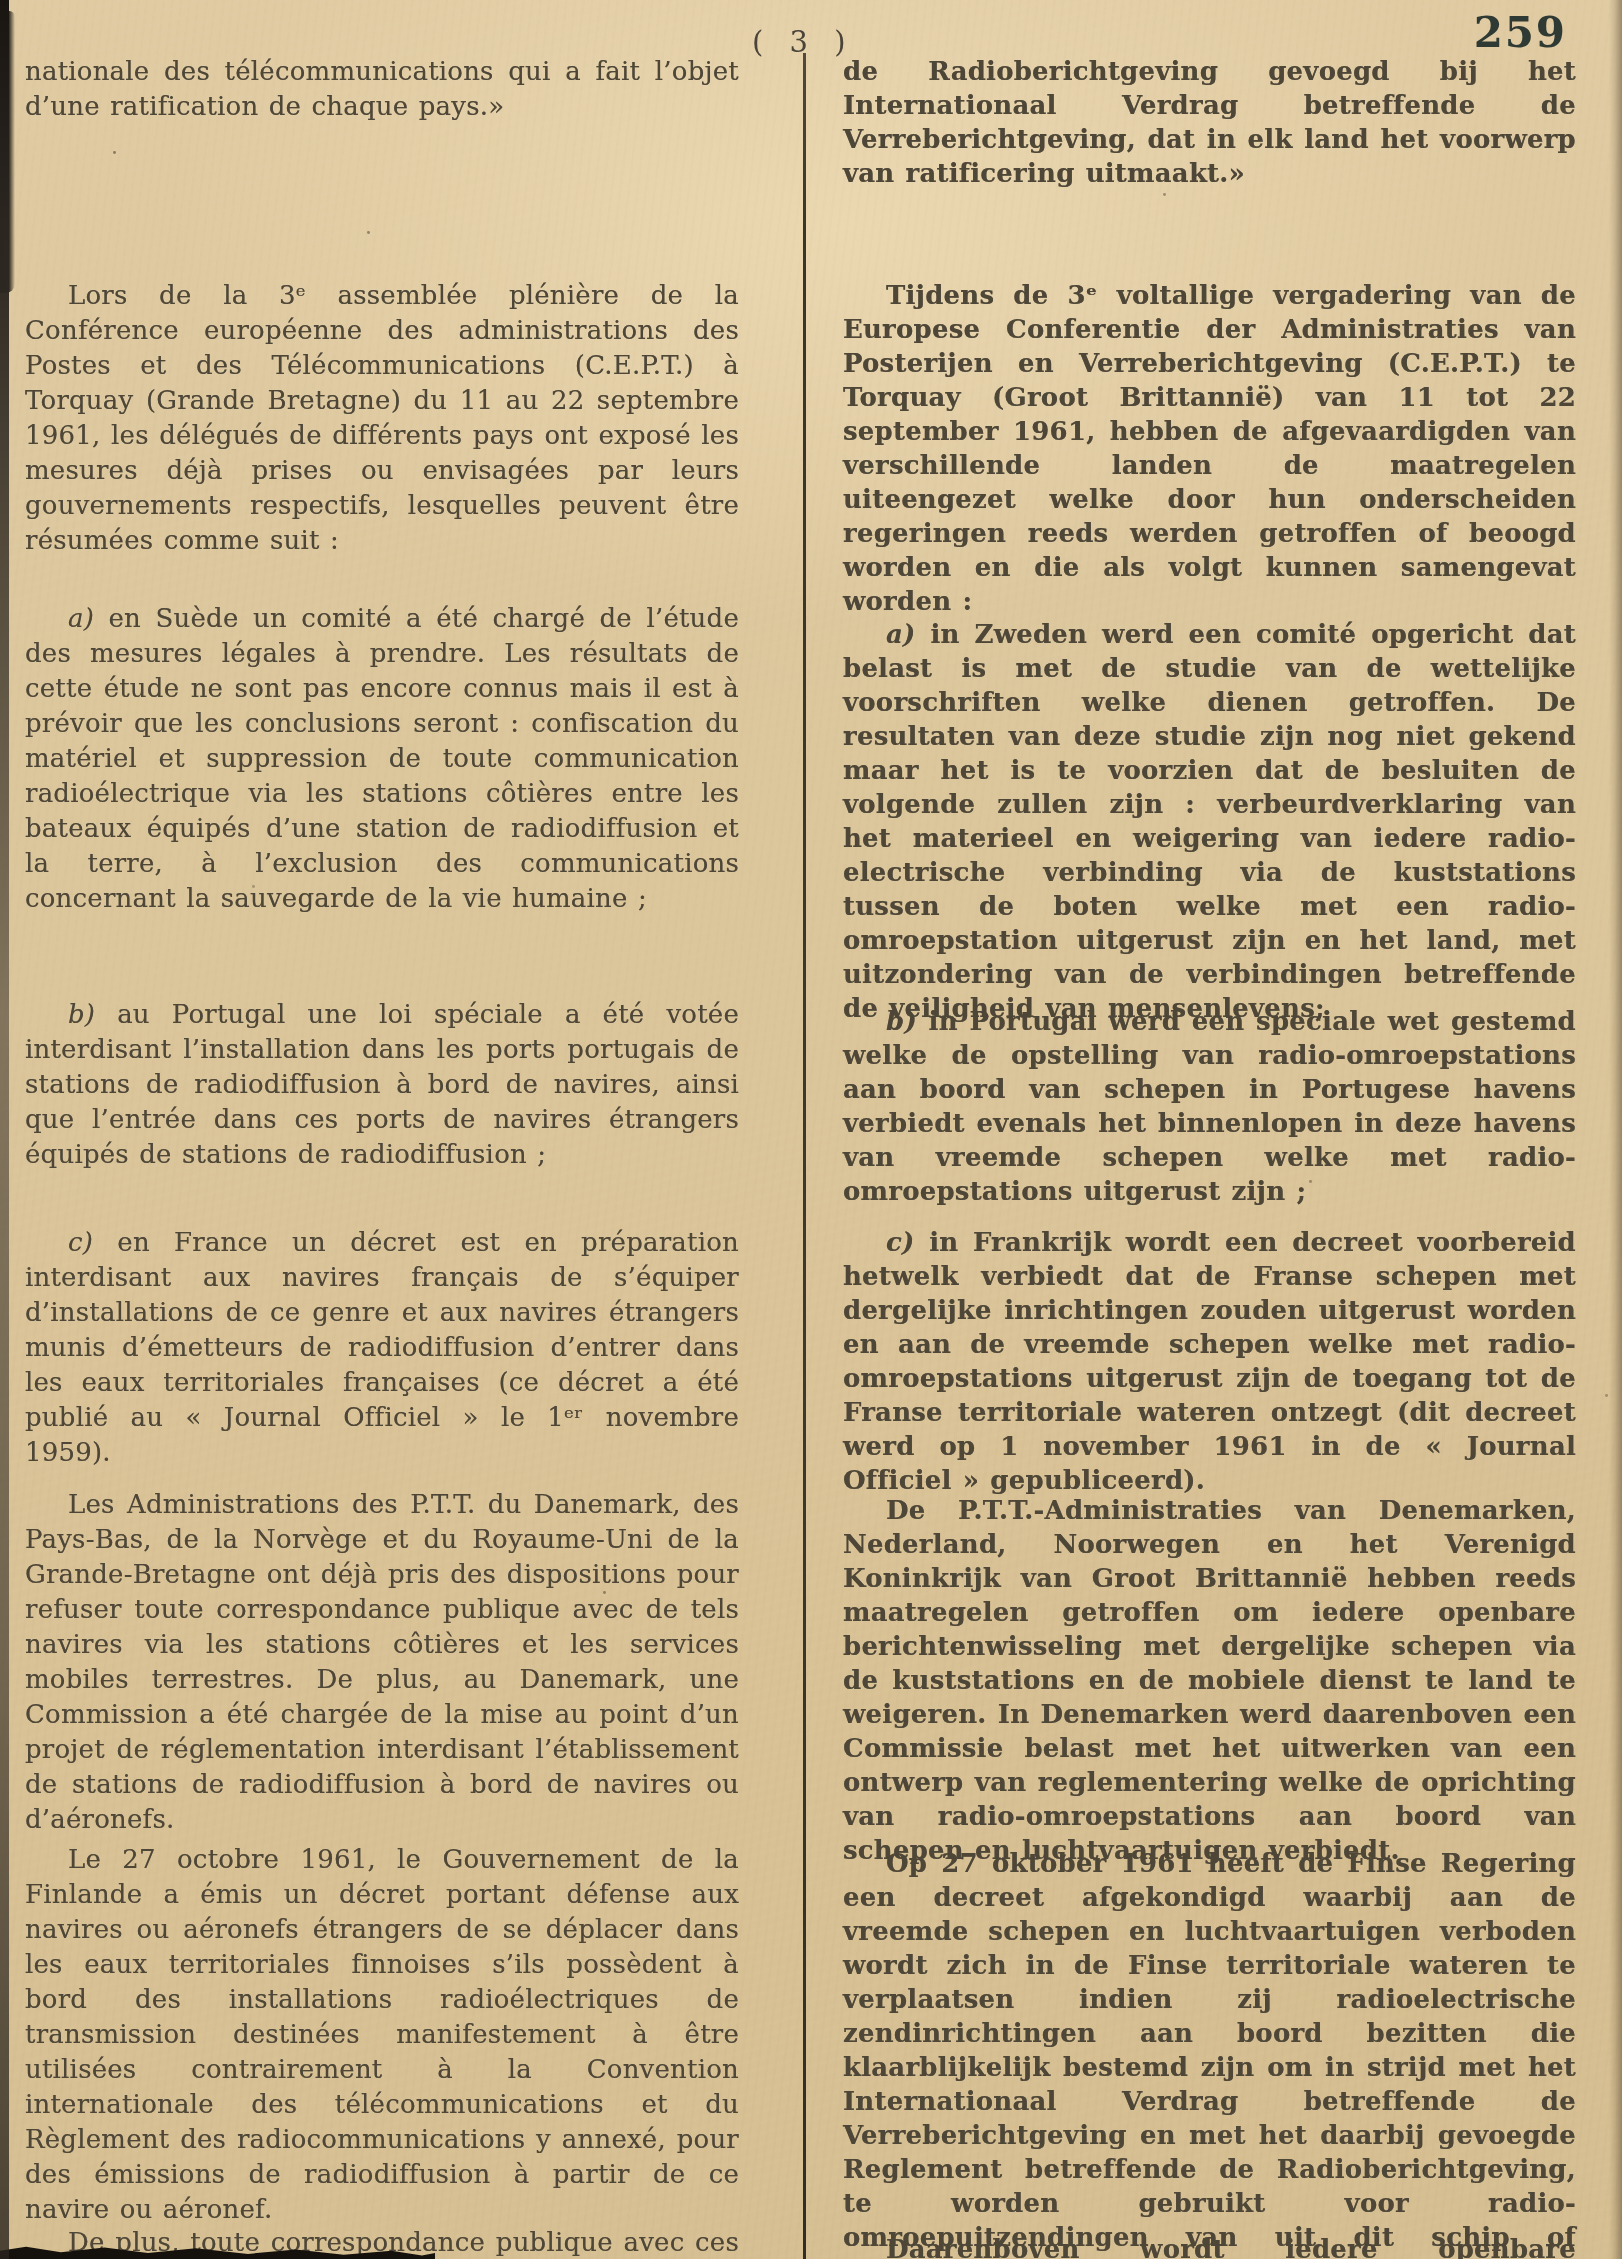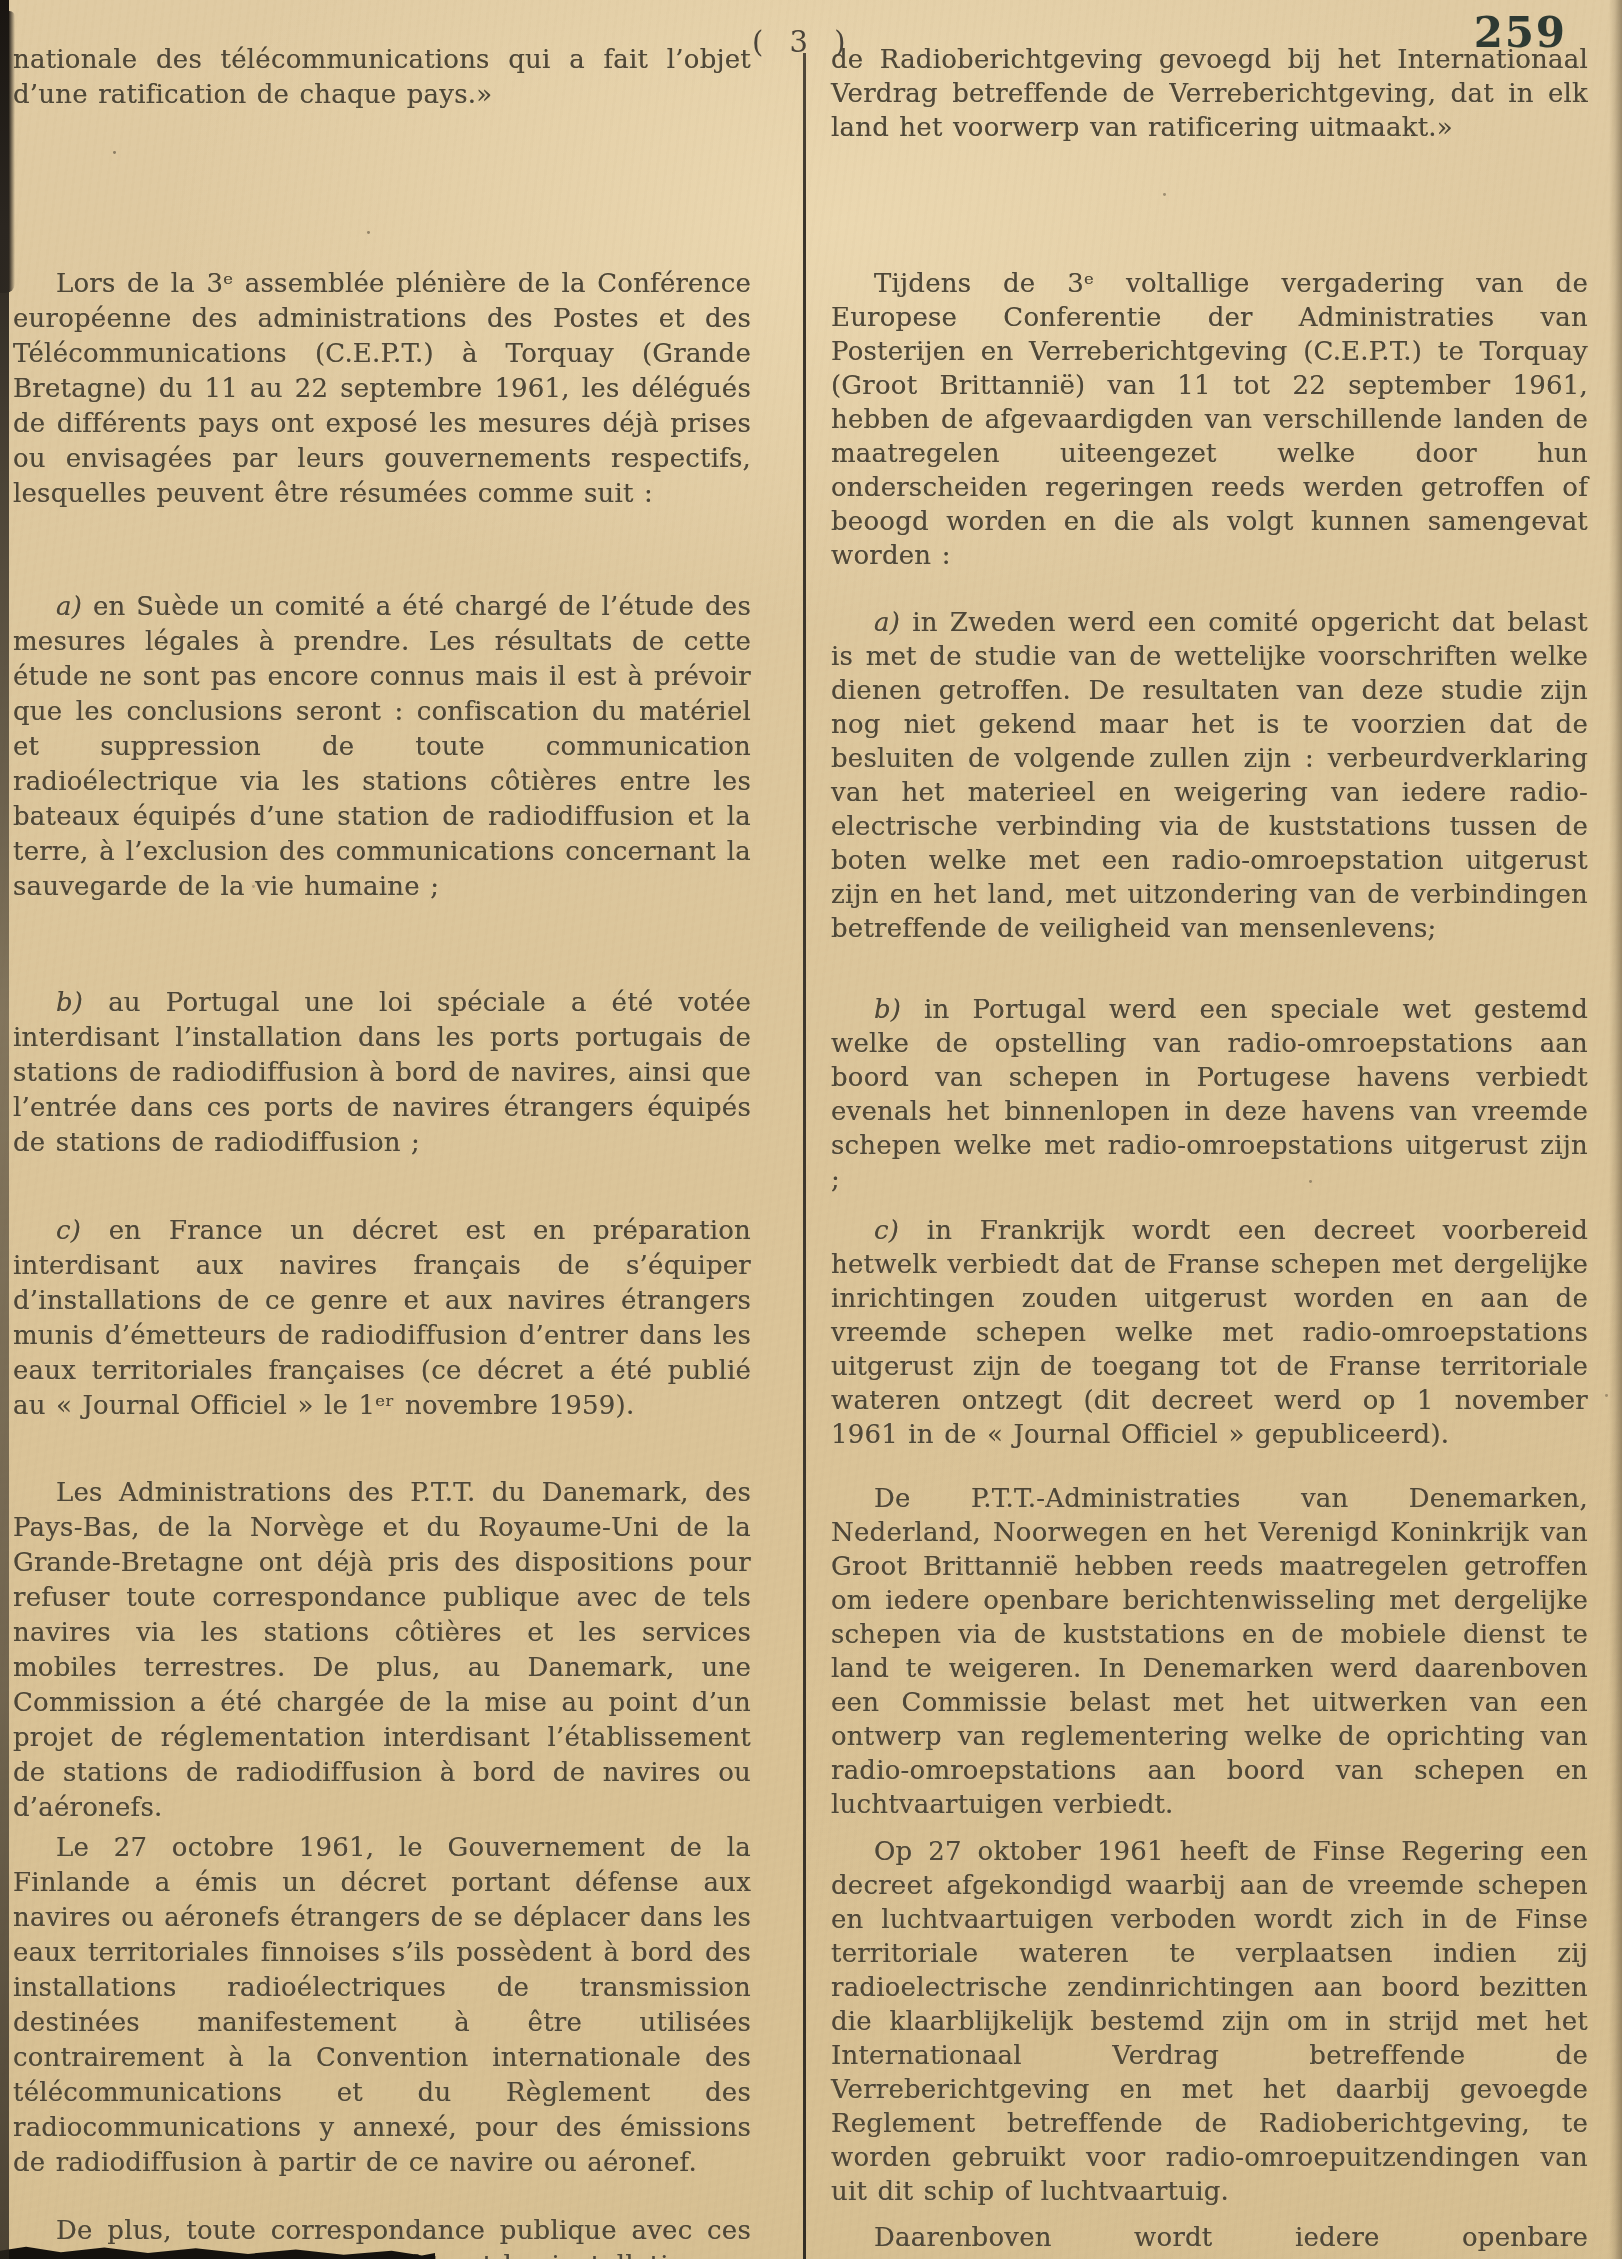--- a/index.html
+++ b/index.html
@@ -45,27 +45,27 @@
     text-align:center; font-size:29px; letter-spacing:8.5px; color:#4a443a;
   }
   .page-number {
     position:absolute; top:7.5px; right:55px;
     font-size:42px; font-weight:bold; color:#2e3a33; letter-spacing:1.9px;
   }
   .col { position:absolute; top:0; height:2260px; }
   .col-left  { left:13px;  width:746px; }
   .col-right { left:831px; width:765px; }
   .para {
-    position:absolute; left:0; right:8px; margin:0;
+    position:absolute; left:0; right:8px; margin:12px;
     font-size:26px; text-align:justify;
     word-spacing:1.9px; letter-spacing:0.2px;
     text-shadow:0 0 0.6px rgba(78,71,56,.55);
   }
   .col-left  .para { line-height:35px; }
-  .col-right .para { line-height:34px; }
+  .col-right .para { line-height:34px;font-weight:bold; }
   .indent { text-indent:43px; }
   .marker { font-style:italic; }
   .ink-blot {
     position:absolute; left:0; bottom:-1.9px; width:435px; height:16px;
     background:#15120e;
     clip-path:polygon(0 30%, 6% 5%, 14% 40%, 24% 10%, 34% 45%, 45% 15%, 57% 50%, 68% 22%,
                       79% 55%, 90% 30%, 97% 60%, 100% 45%, 100% 100%, 0 100%);
   }
   .speck { position:absolute; width:2.8px; height:2.8px; border-radius:50%; background:rgba(70,60,45,.55);
     box-shadow: 254px 80px 0 rgba(70,60,45,.5), 1050px 42px 0 rgba(70,60,45,.45),

